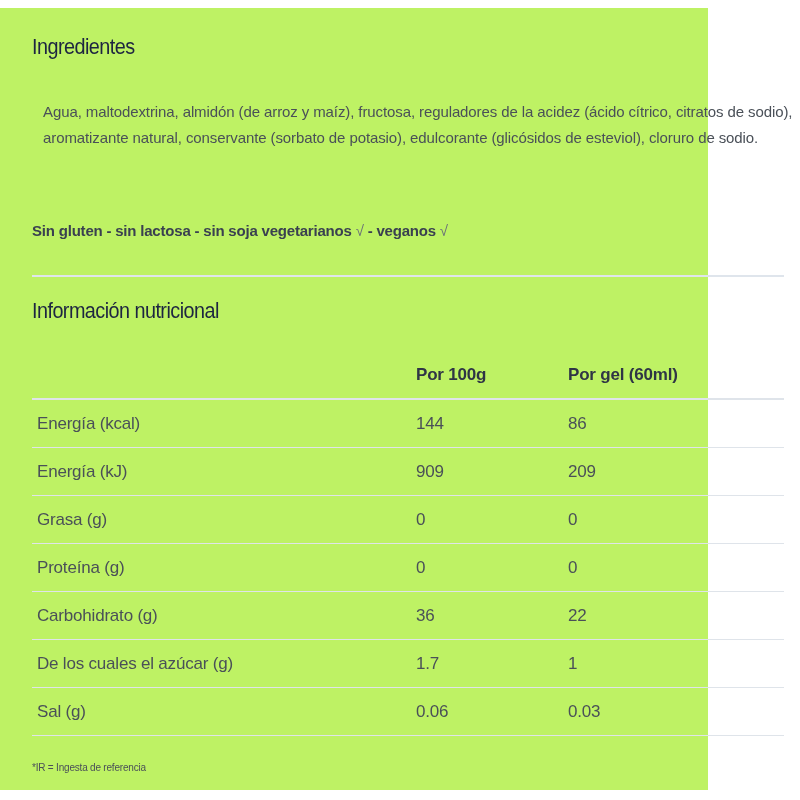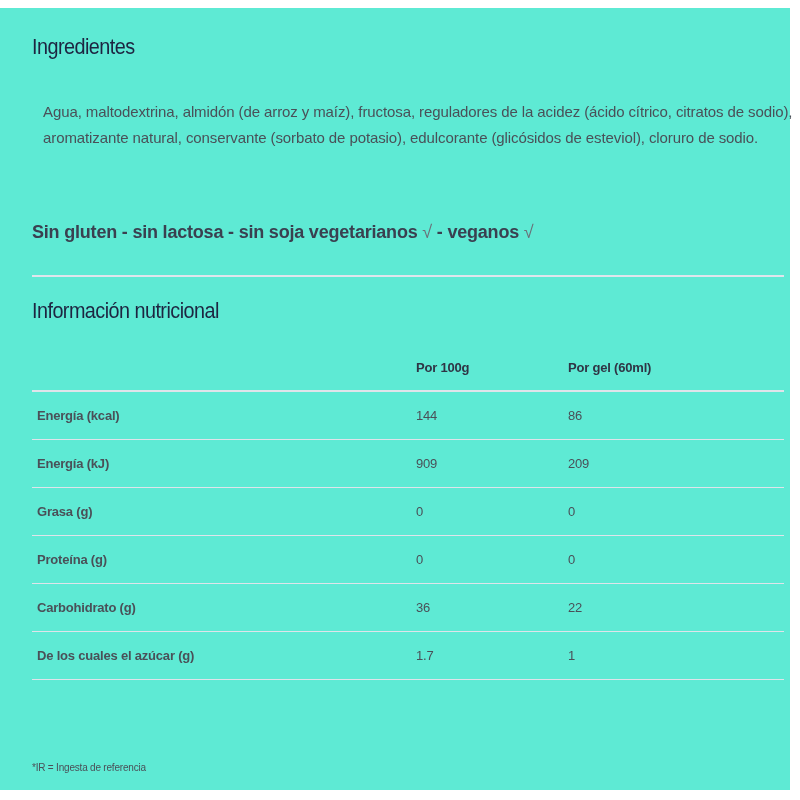--- a/index.html
+++ b/index.html
@@ -7,23 +7,23 @@
       padding: 0;
       width: 800px;
       height: 800px;
       background: #ffffff;
       overflow: hidden;
     }
     .panel {
       position: absolute;
       top: 8px;
       left: 0;
-      width: 790px;
+      width: 708px;
       height: 782px;
-      background: #5eead4;
+      background: #bef264;
       box-sizing: border-box;
       padding: 0 15px 0 32px;
       font-family: "Liberation Sans", sans-serif;
       color: #444a54;
     }
     .h2 {
       position: absolute;
       left: 32px;
       margin: 0;
       font-family: "Liberation Sans", sans-serif;
@@ -45,59 +45,59 @@
       font-size: 15px;
       line-height: 25.5px;
       color: #4a5058;
       letter-spacing: -0.1px;
     }
     .claims {
       position: absolute;
       left: 32px;
       top: 214px;
       margin: 0;
-      font-size: 18px;
+      font-size: 15px;
       font-weight: 700;
       color: #3a4050;
       letter-spacing: -0.2px;
     }
     .claims .check { font-weight: 400; color: #6a7078; }
     .divider {
       position: absolute;
       left: 32px;
       top: 267px;
       width: 752px;
       height: 2px;
       background: #dfe5ec;
     }
     table.nutrition {
       position: absolute;
       left: 32px;
-      top: 336px;
+      top: 344px;
       width: 752px;
       border-collapse: collapse;
-      font-size: 13px;
+      font-size: 17px;
     }
     table.nutrition th {
       text-align: left;
       font-weight: 700;
       color: #2f3545;
       height: 46px;
       padding: 0;
       letter-spacing: -0.2px;
       border-bottom: 2px solid #dfe4ea;
     }
     table.nutrition td {
       height: 47px;
       padding: 0;
       color: #4a5058;
       border-bottom: 1px solid #dfe4ea;
       letter-spacing: -0.2px;
     }
-    table.nutrition td.label { padding-left: 5px; width: 379px; font-weight: bold; }
+    table.nutrition td.label { padding-left: 5px; width: 379px; }
     table.nutrition th.blank { width: 384px; }
     table.nutrition th.c1, table.nutrition td.c1 { width: 152px; }
     .footnote {
       position: absolute;
       left: 32px;
       top: 754px;
       margin: 0;
       font-size: 10px;
       color: #4a5058;
       letter-spacing: -0.2px;
@@ -150,17 +150,22 @@
       <tr>
         <td class="label">Carbohidrato (g)</td>
         <td class="c1">36</td>
         <td>22</td>
       </tr>
       <tr>
         <td class="label">De los cuales el azúcar (g)</td>
         <td class="c1">1.7</td>
         <td>1</td>
       </tr>
+      <tr>
+        <td class="label">Sal (g)</td>
+        <td class="c1">0.06</td>
+        <td>0.03</td>
+      </tr>
     </tbody>
   </table>
 
   <p class="footnote">*IR = Ingesta de referencia</p>
 </div>
 
 </body></html>

